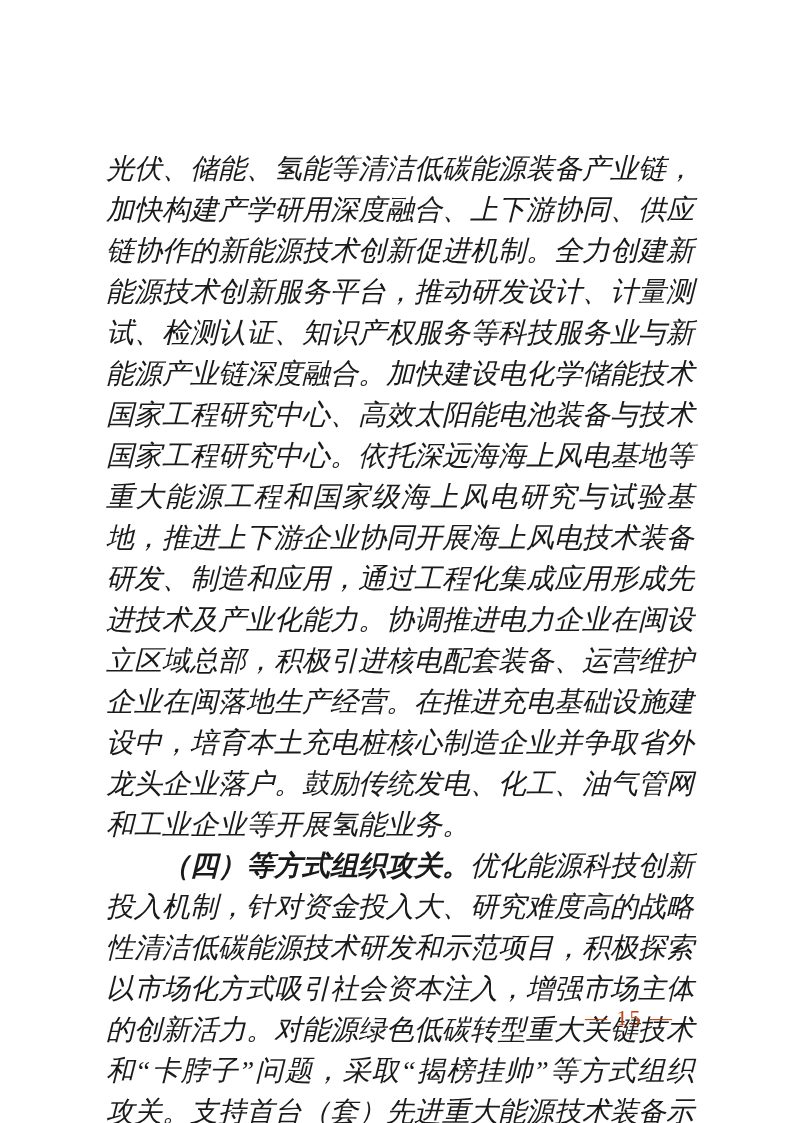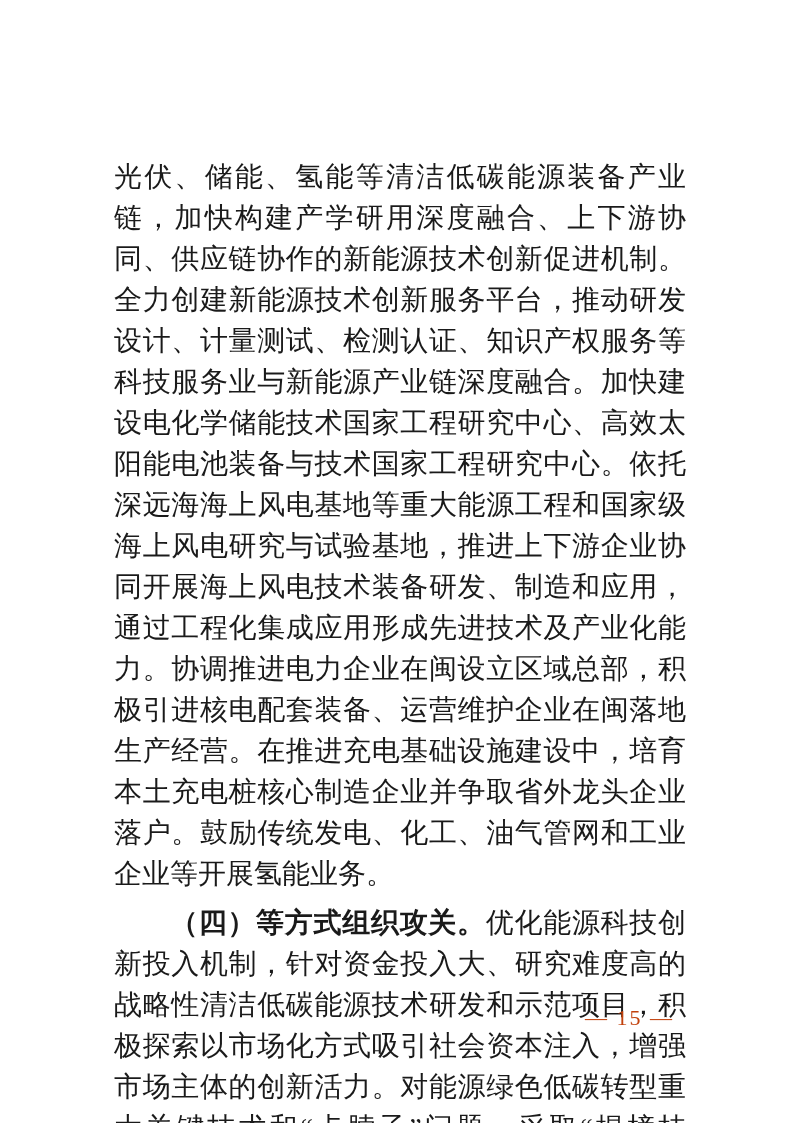--- a/index.html
+++ b/index.html
@@ -21,22 +21,23 @@
     left: 106px;
     top: 148px;
     width: 588px;
     color: #1a1a1a;
     font-size: 28px;
     line-height: 41px;
     text-align: justify;
     text-justify: inter-character;
   }
   .para {
-    margin: 8px;
+    margin: 0;
     padding: 0;
+    font-style: italic;
   }
   .para.indent-2em {
     text-indent: 2em;
   }
   .run-bold {
     font-weight: 700;
   }
   .page-number {
     position: absolute;
     top: 1003px;

